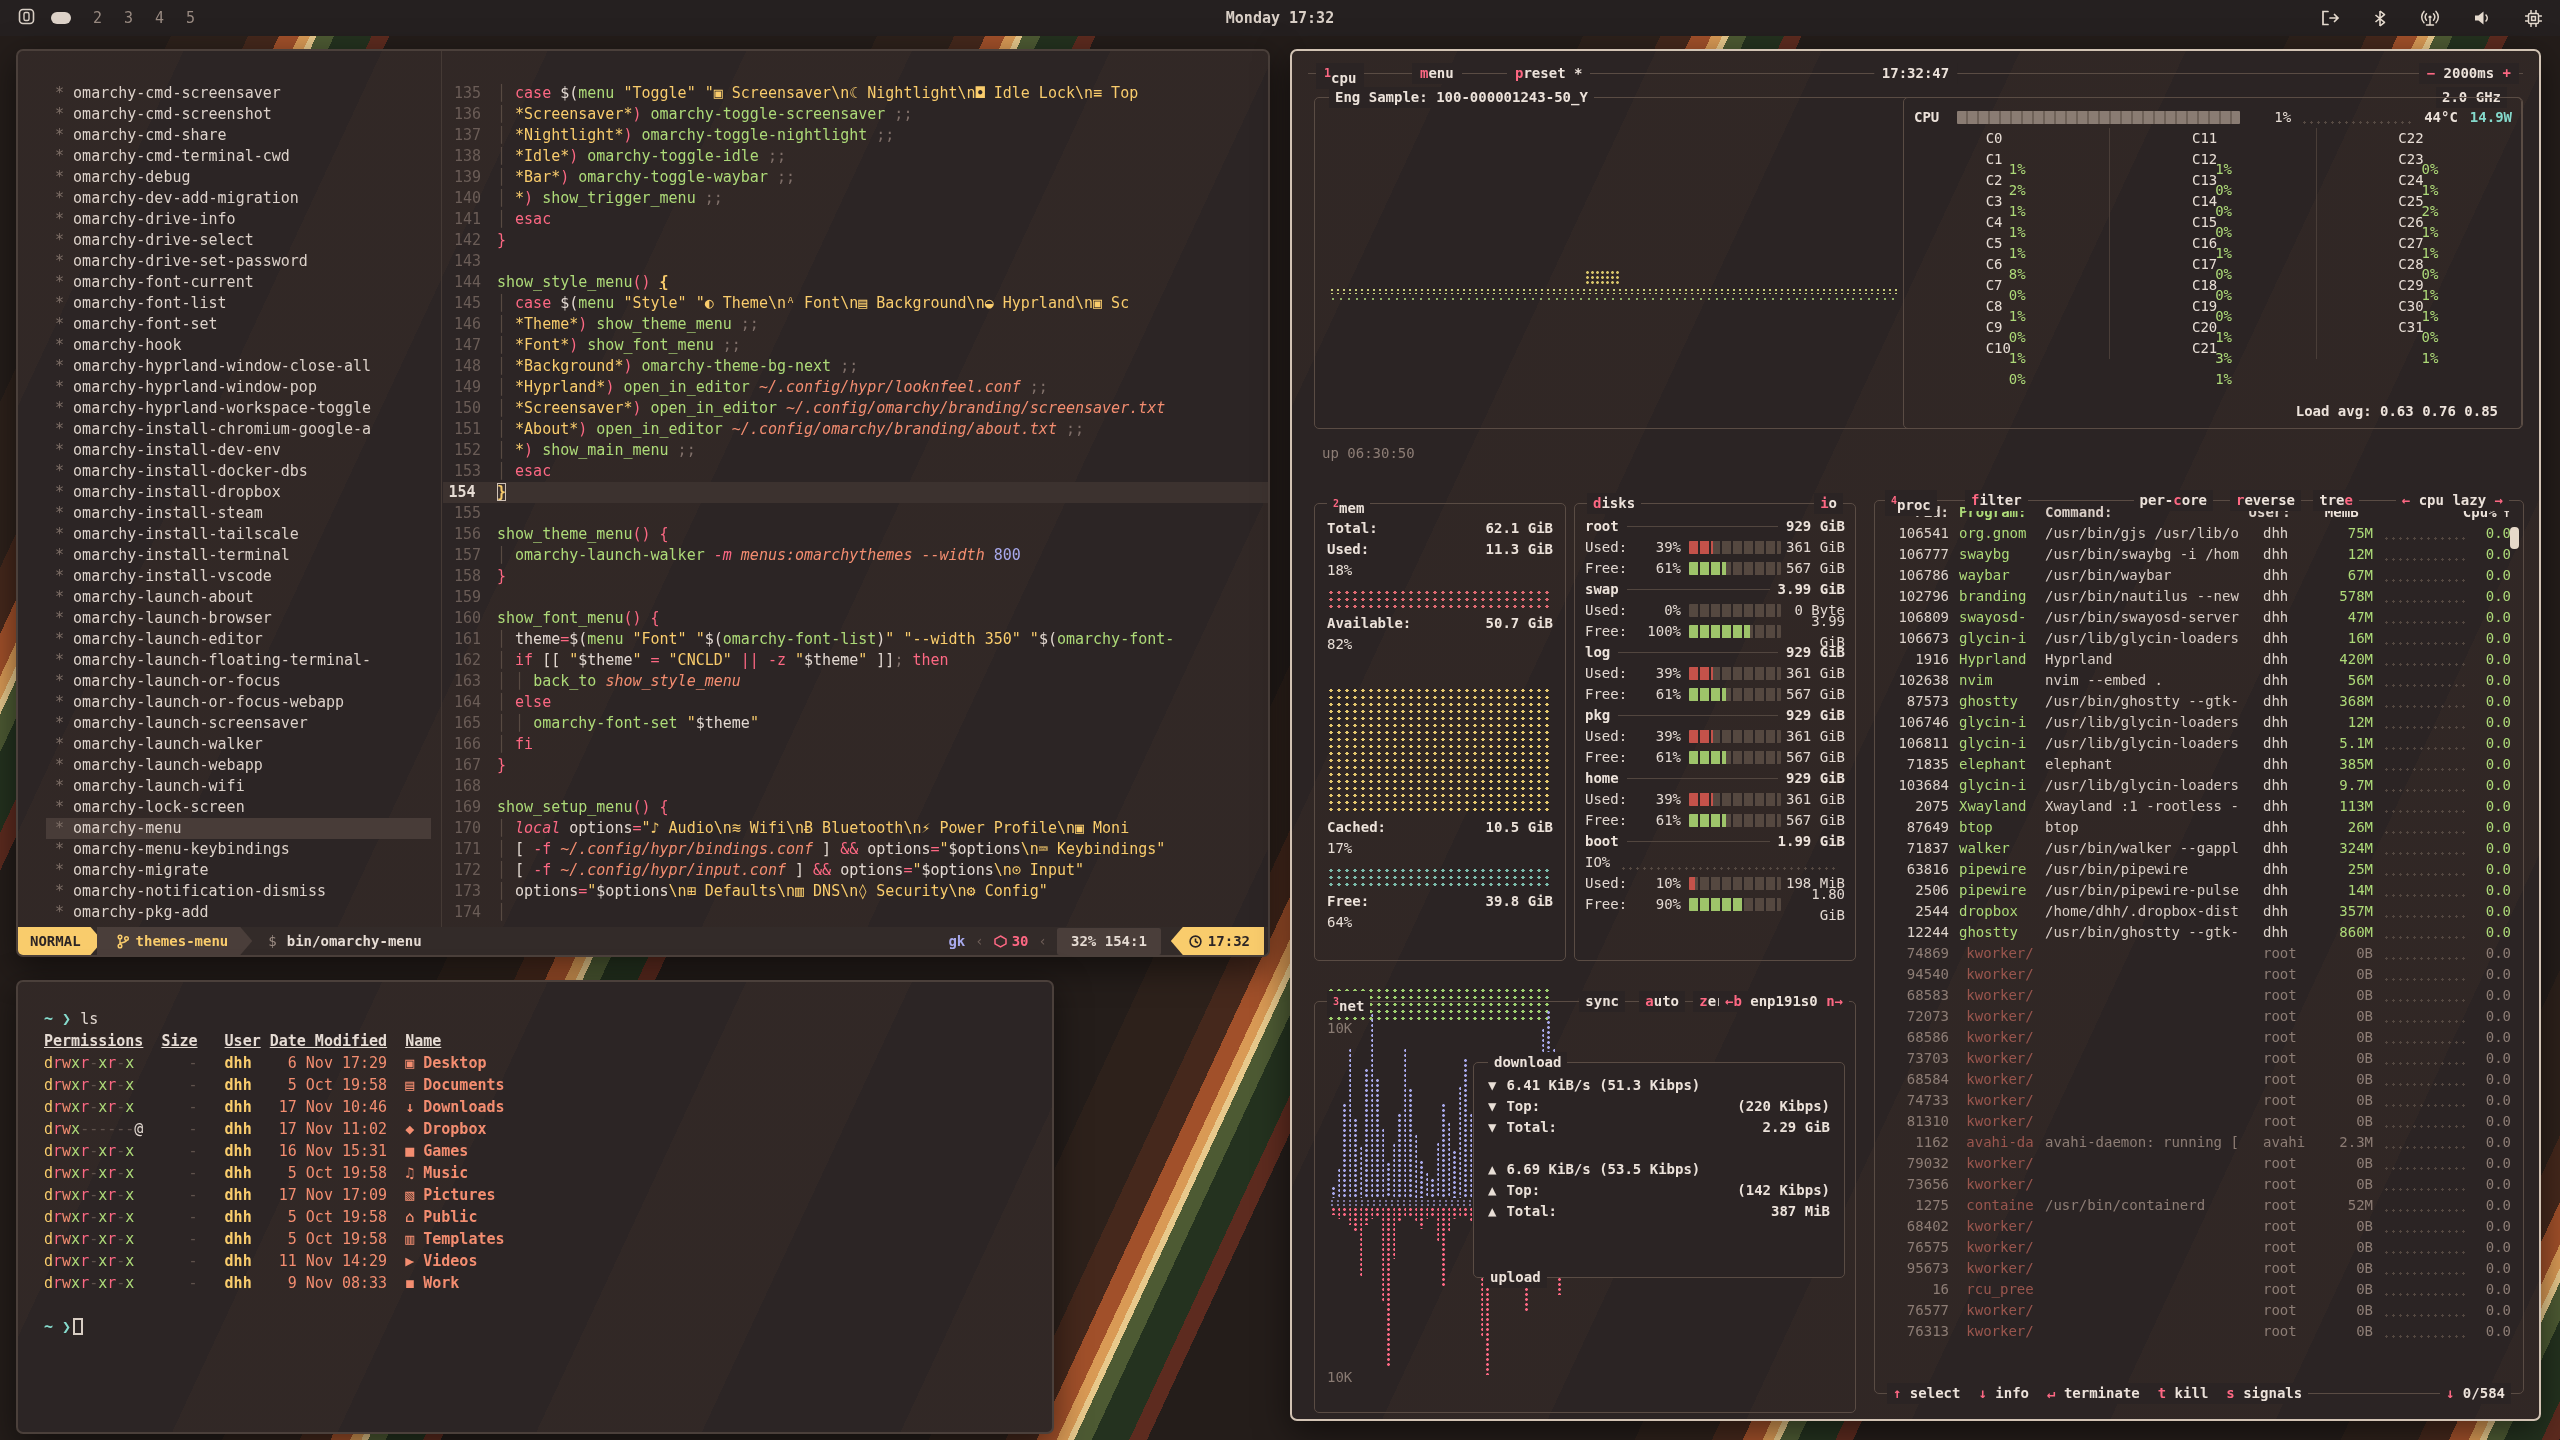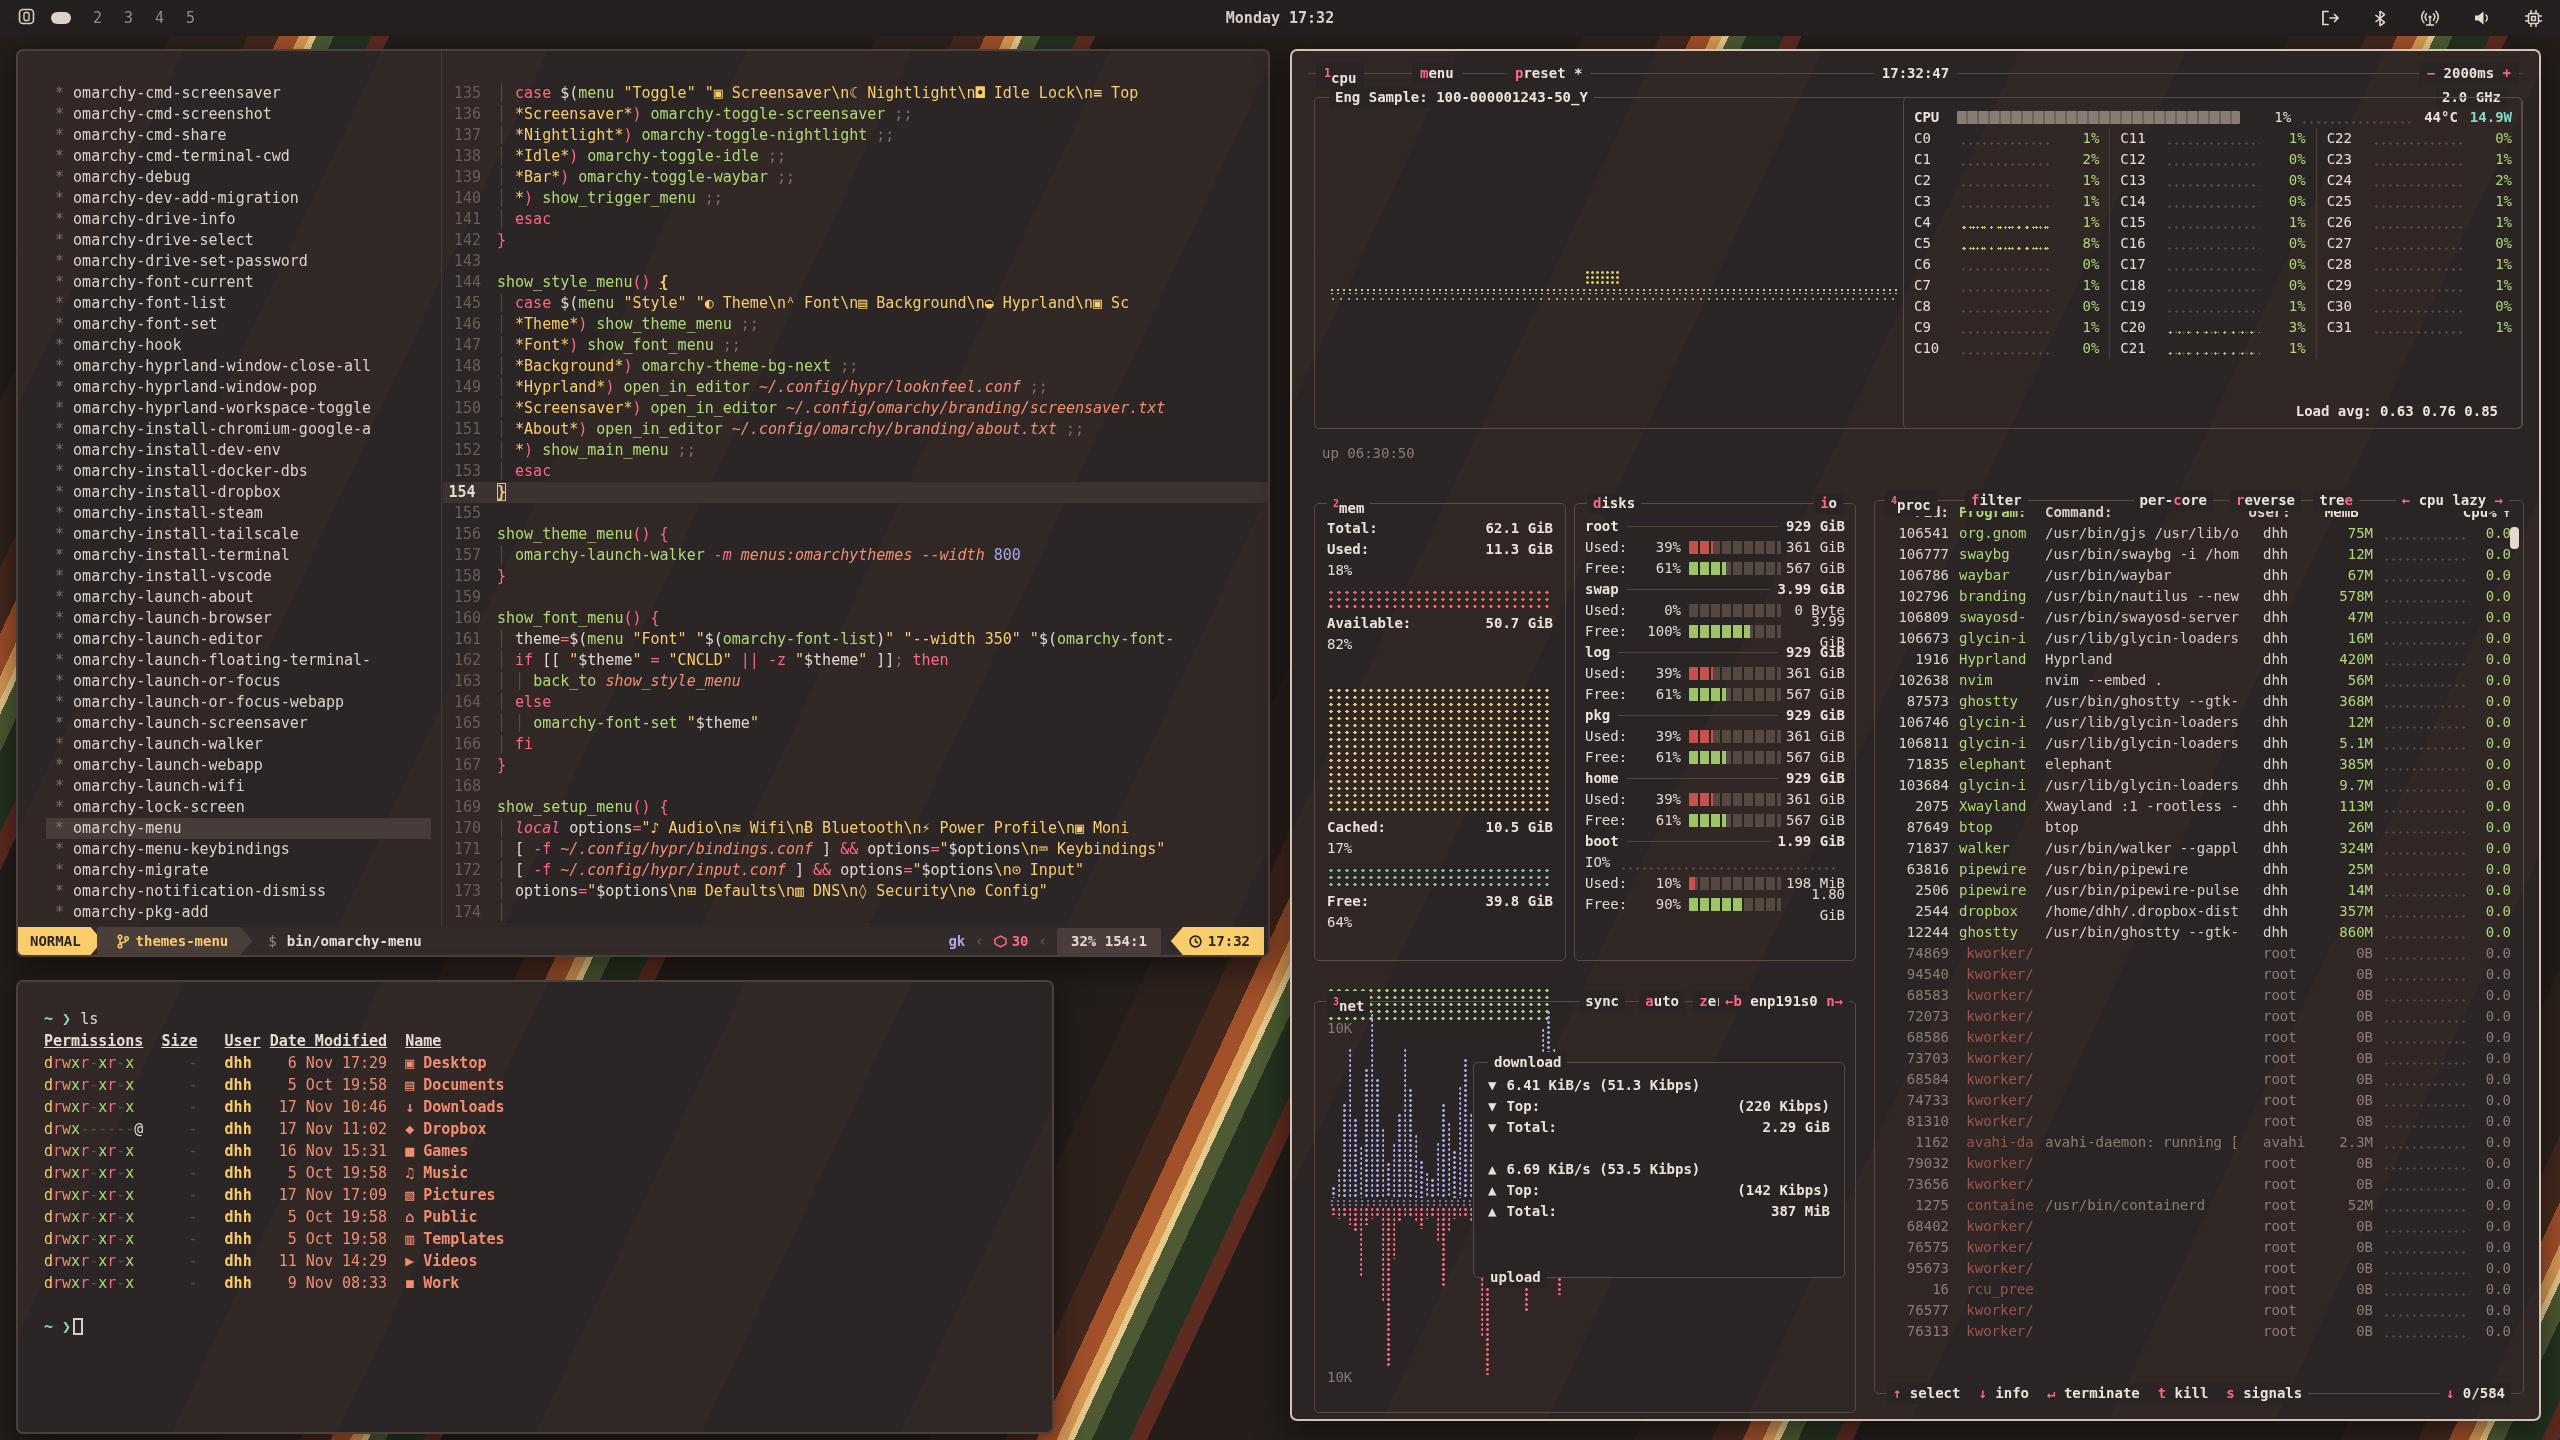--- a/index.html
+++ b/index.html
@@ -83,21 +83,21 @@
   .bbox{position:absolute;border:1px solid var(--bbord);border-radius:5px;}
   .blabel{position:absolute;top:-11px;background:#2b2424;padding:0 6px;font-weight:bold;color:#ece2da;white-space:nowrap;}
   .blabel .hk{color:var(--red);}
   .blabel sup{color:var(--red);font-size:10px;font-weight:bold;}
   .bbot{position:absolute;bottom:-11px;background:#2b2424;padding:0 6px;font-weight:bold;color:#ece2da;white-space:nowrap;}
   
   #btop-tabs{position:absolute;left:0;right:0;top:12px;height:24px;}
   #btop-tabs .tline2{position:absolute;left:16px;right:16px;top:10px;border-top:1px solid var(--bbord);}
   .tabchip{position:absolute;top:0;background:#2b2424;padding:0 8px;font-weight:bold;color:#ece2da;}
   
-  .corerow{display:flex;align-items:center;height:21px;padding:0 10px;}
+  .corerow{display:flex;align-items:center;height:21px;padding:0 10px;flex-direction:column;}
   .corerow .cn{width:42px;color:#e8ded6;}
   .corerow .pct{width:38px;text-align:right;color:var(--grn);}
   .dots{flex:1;height:5px;margin:10px 8px 0 4px;background-image:radial-gradient(circle,#564a43 1.1px,transparent 1.3px);background-size:7px 5px;}
   .dots.acty{background-image:radial-gradient(circle,#d6c36a 1.2px,transparent 1.4px),radial-gradient(circle,#9cbf6d 1.1px,transparent 1.3px);background-size:9px 5px,7px 5px;}
   .dots.actg{background-image:radial-gradient(circle,#9cbf6d 1.2px,transparent 1.4px),radial-gradient(circle,#564a43 1.1px,transparent 1.3px);background-size:9px 5px,7px 5px;}
   .colsep{width:1px;background:#4a3e38;}
   .meter{height:13px;background:#554840;border-radius:1px;position:relative;overflow:hidden;}
   .meter .fill{position:absolute;left:0;top:0;bottom:0;}
   .meter .blocks{position:absolute;inset:0;background:repeating-linear-gradient(90deg,transparent 0 9px,#2b2424 9px 11px);}
   

